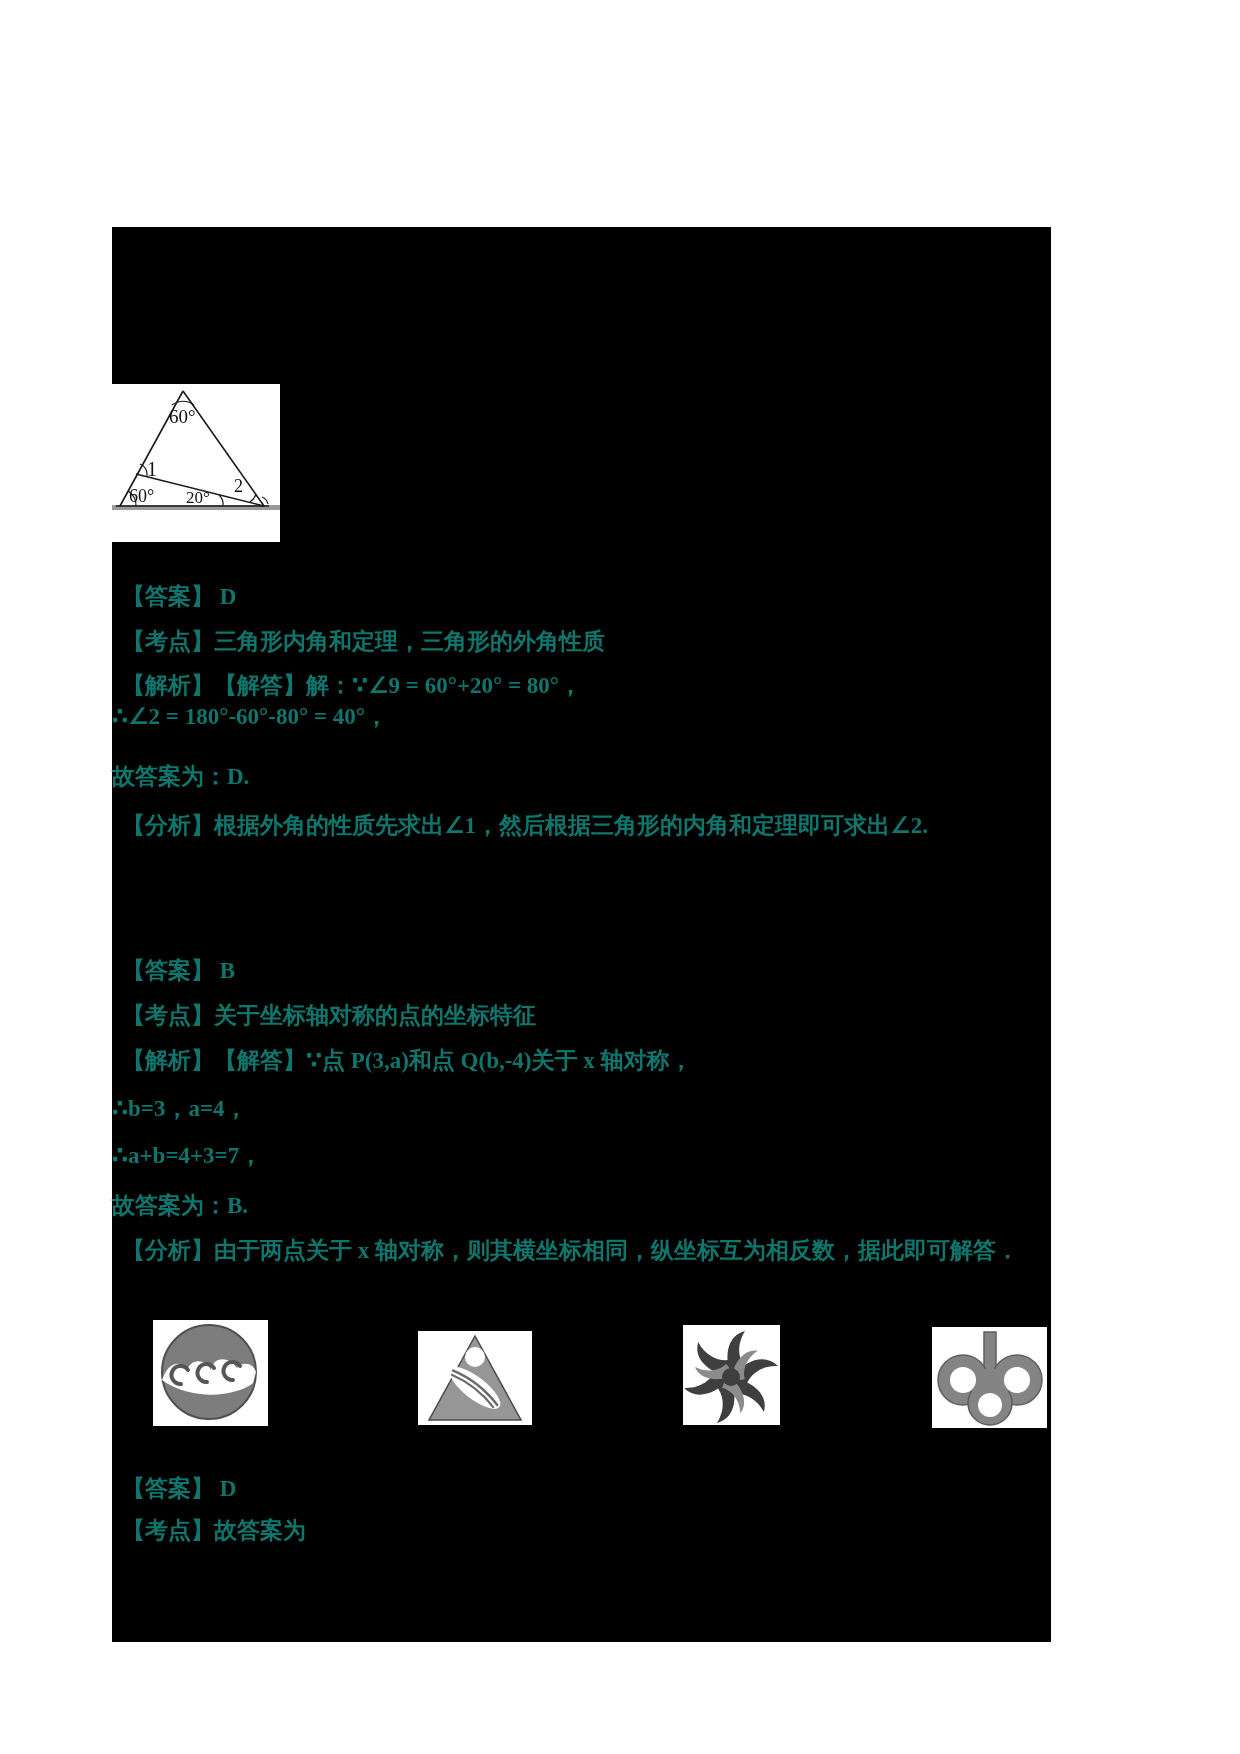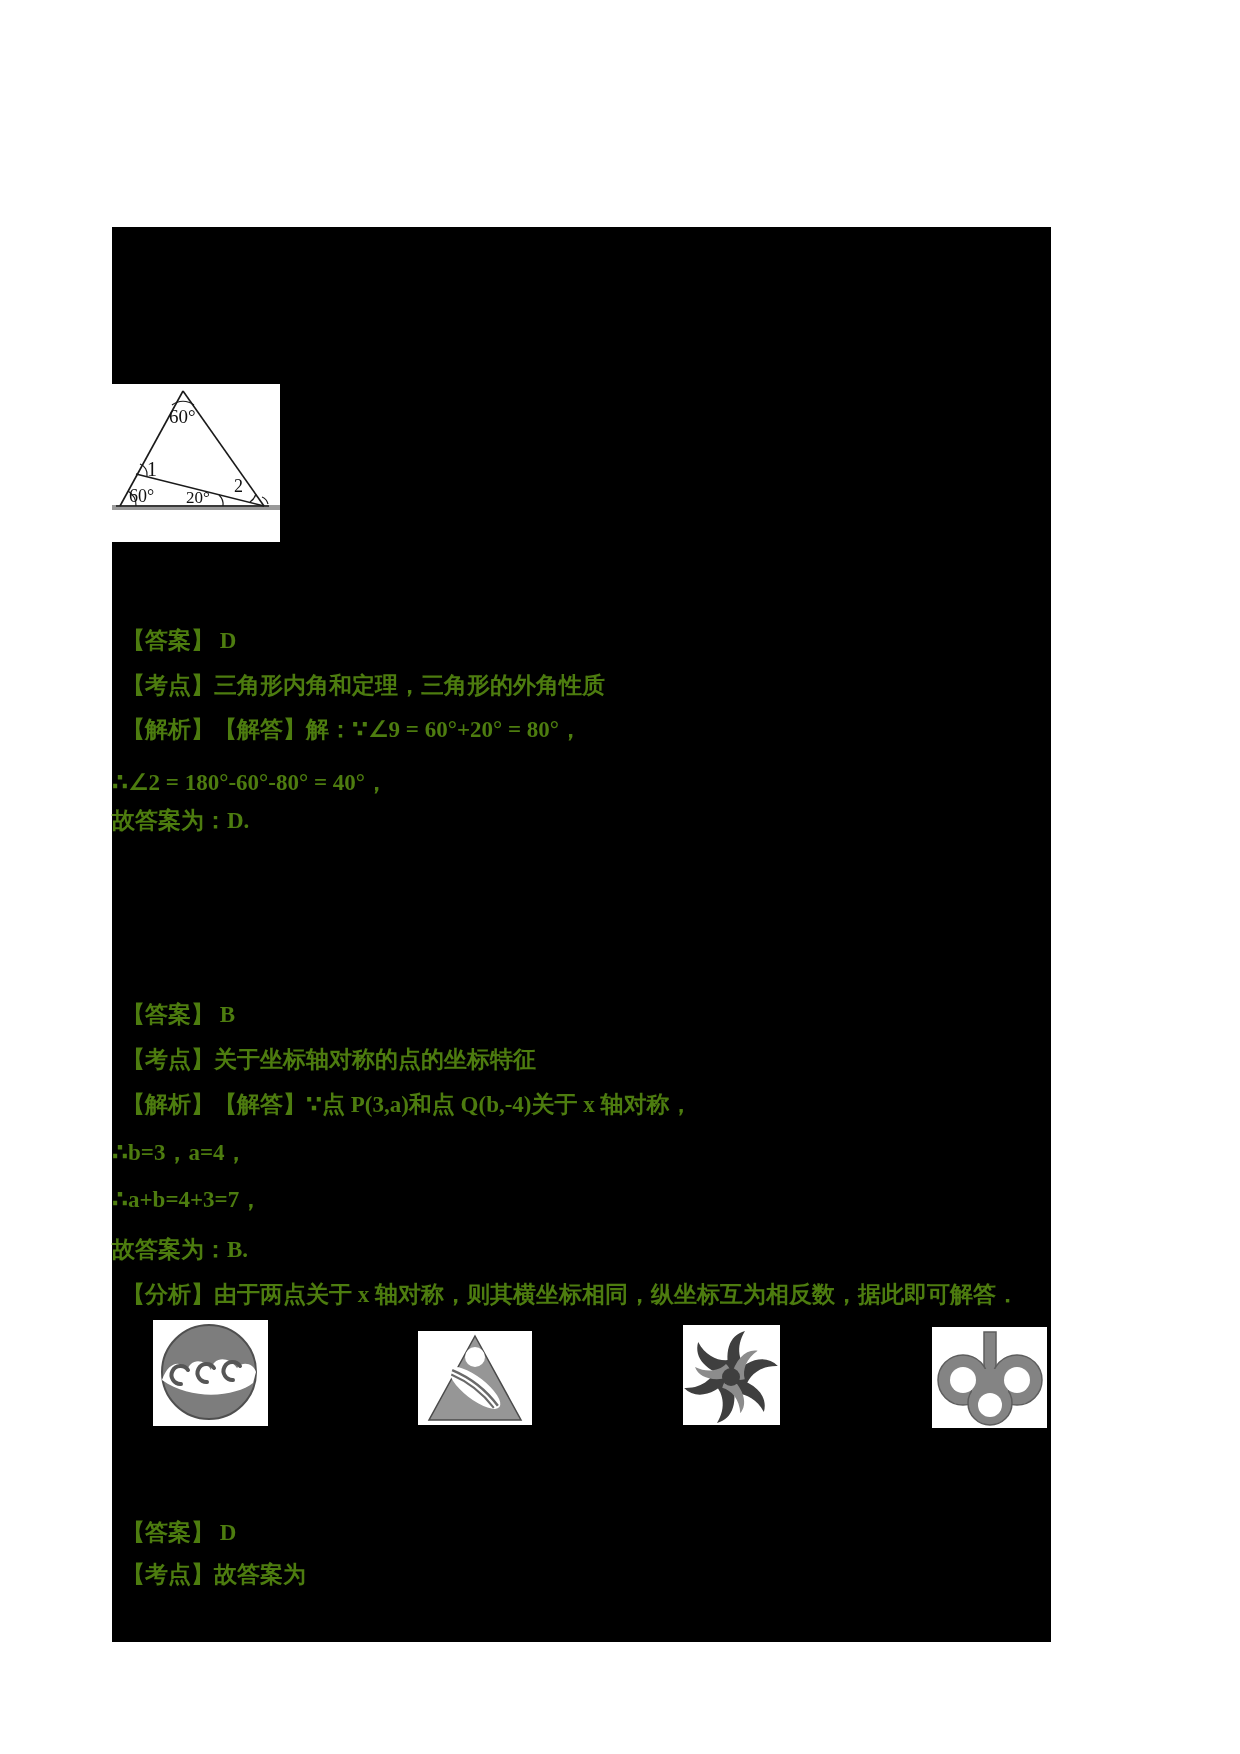--- a/index.html
+++ b/index.html
@@ -6,23 +6,23 @@
   .page {
     position:relative; width:1240px; height:1754px;
     background:#ffffff; margin:0 auto; overflow:hidden;
     font-family:"Liberation Sans","DejaVu Sans",sans-serif;
   }
   .panel {
     position:absolute; left:112px; top:227px; width:939px; height:1415px;
     background:#000000;
   }
   .tline {
-    position:absolute; left:0; color:#4d7c0f;
+    position:absolute; left:0; color:#0f766e;
     font-family:"Liberation Serif","DejaVu Sans",serif;
-    font-weight:bold; font-size:23px; line-height:28px; white-space:nowrap;margin-top:44px;
+    font-weight:bold; font-size:23px; line-height:28px; white-space:nowrap;
   }
   .tline.indent { left:10px; }
   .figbox {
     position:absolute; background:#ffffff; overflow:hidden;
   }
   .figbox svg { display:block; }
 </style>
 </head>
 <body>
 
@@ -53,22 +53,23 @@
           <text x="17" y="118" font-size="18">60°</text>
           <text x="74" y="119" font-size="17">20°</text>
           <text x="122" y="108" font-size="18">2</text>
         </g>
       </svg>
     </div>
 
     <div class="tline indent" style="top:356px;">【答案】 D</div>
     <div class="tline indent" style="top:401px;">【考点】三角形内角和定理，三角形的外角性质</div>
     <div class="tline indent" style="top:445px;">【解析】【解答】解：∵∠9 = 60°+20° = 80°，</div>
-    <div class="tline" style="top:498px;text-align:right;">∴∠2 = 180°-60°-80° = 40°，</div>
+    <div class="tline" style="top:476px;text-align:right;">∴∠2 = 180°-60°-80° = 40°，</div>
     <div class="tline" style="top:536px;">故答案为：D.</div>
+    <div class="tline indent" style="top:585px;">【分析】根据外角的性质先求出∠1，然后根据三角形的内角和定理即可求出∠2.</div>
 
     <div class="tline indent" style="top:730px;">【答案】 B</div>
     <div class="tline indent" style="top:775px;">【考点】关于坐标轴对称的点的坐标特征</div>
     <div class="tline indent" style="top:820px;">【解析】【解答】∵点 P(3,a)和点 Q(b,-4)关于 x 轴对称，</div>
     <div class="tline" style="top:868px;">∴b=3，a=4，</div>
     <div class="tline" style="top:915px;">∴a+b=4+3=7，</div>
     <div class="tline" style="top:965px;">故答案为：B.</div>
     <div class="tline indent" style="top:1010px;">【分析】由于两点关于 x 轴对称，则其横坐标相同，纵坐标互为相反数，据此即可解答．</div>
 
     <div class="figbox" style="left:41px; top:1093px; width:115px; height:106px;">

